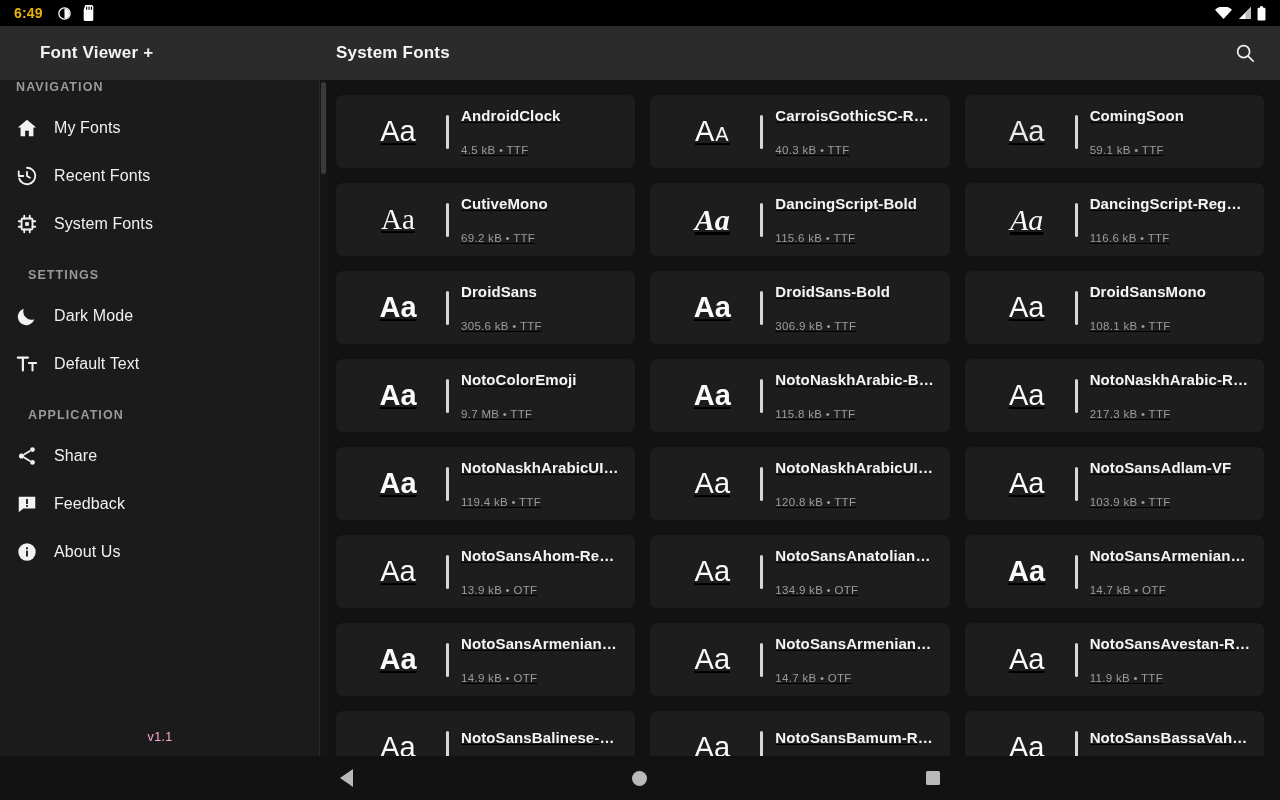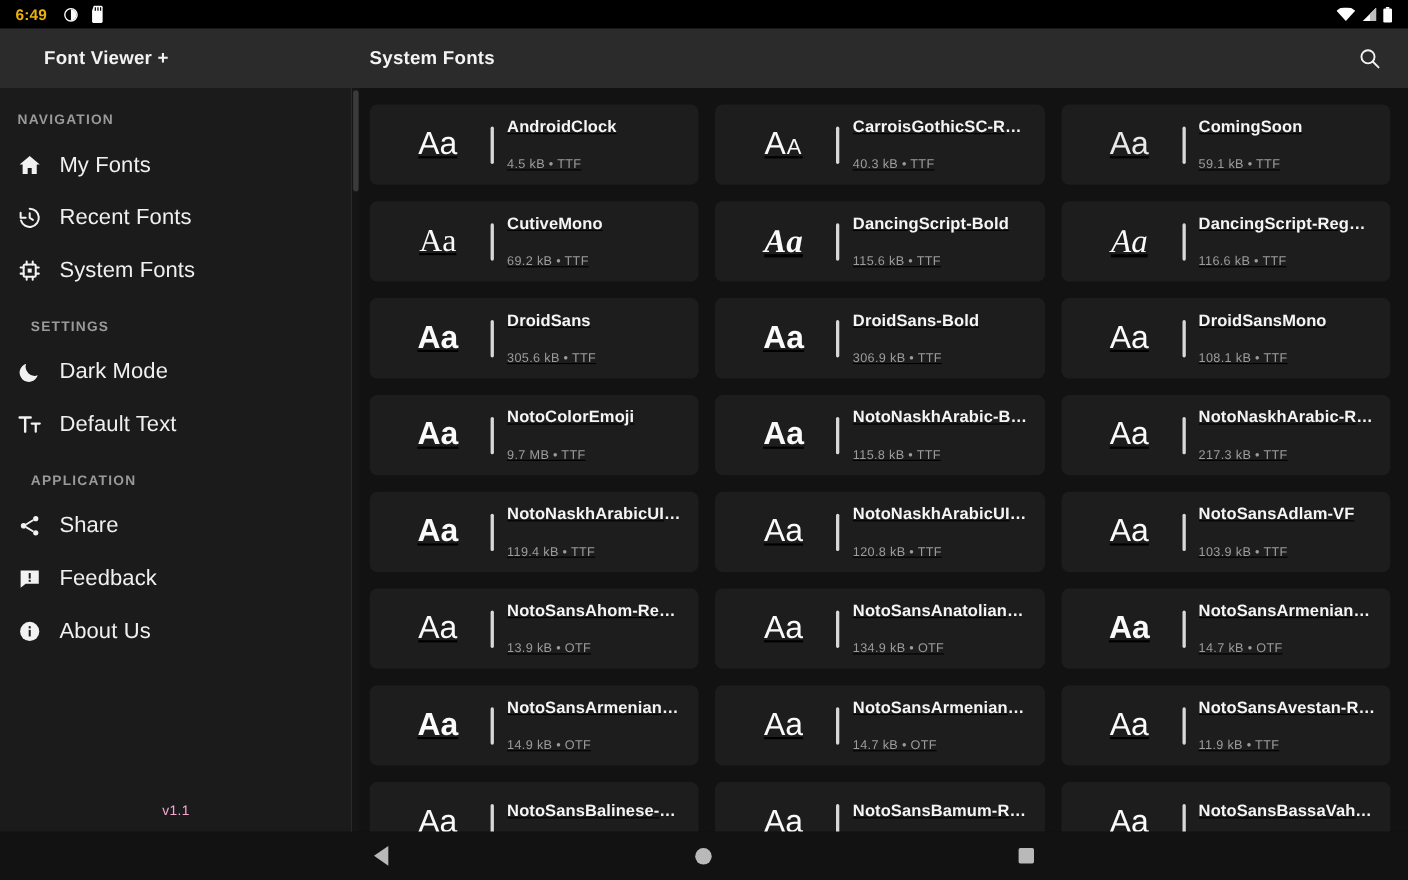--- a/index.html
+++ b/index.html
@@ -27,31 +27,31 @@
   
   .sidebar {
     width: 320px; flex: 0 0 320px; background: #1b1b1b;
     display: flex; flex-direction: column; position: relative;
   }
   .brandbar {
     height: 54px; flex: 0 0 54px; display: flex; align-items: center;
     padding-left: 16px; background: #2b2b2b;
   }
   .brandtitle { color: #f2f2f2; font-size: 17px; font-weight: 600; letter-spacing: .2px; margin-left: 24px; }
-  .nav-scroll { flex: 1 1 auto; padding-top: 22px; }
+  .nav-scroll { flex: 1 1 auto; }
   .nav-section {
     color: #9a9a9a; font-size: 12.5px; font-weight: 600; letter-spacing: 1.1px;
     padding: 0 0 10px 16px;
   }
   .nav-section.tight { padding-top: 20px; margin-left: 12px; }
   .nav-item {
     display: flex; align-items: center; height: 48px; padding-left: 16px; cursor: default;
   }
   .nav-ic { width: 38px; flex: 0 0 38px; display: flex; align-items: center; }
-  .nav-label { color: #f0f0f0; font-size: 20px; letter-spacing: .1px; }
+  .nav-label { color: #f0f0f0; font-size: 16px; letter-spacing: .1px; }
   .version {
     text-align: center; color: #f9a8d4; font-size: 12.5px;
     padding-bottom: 12px; letter-spacing: .3px;
   }
   .side-divider { position: absolute; top: 54px; right: 0; bottom: 0; width: 1px; background: #2a2a2a; }
 
   
   .main { flex: 1 1 auto; display: flex; flex-direction: column; background: #121212; min-width: 0; position: relative; }
   .topbar {
     height: 54px; flex: 0 0 54px; background: #2b2b2b;

